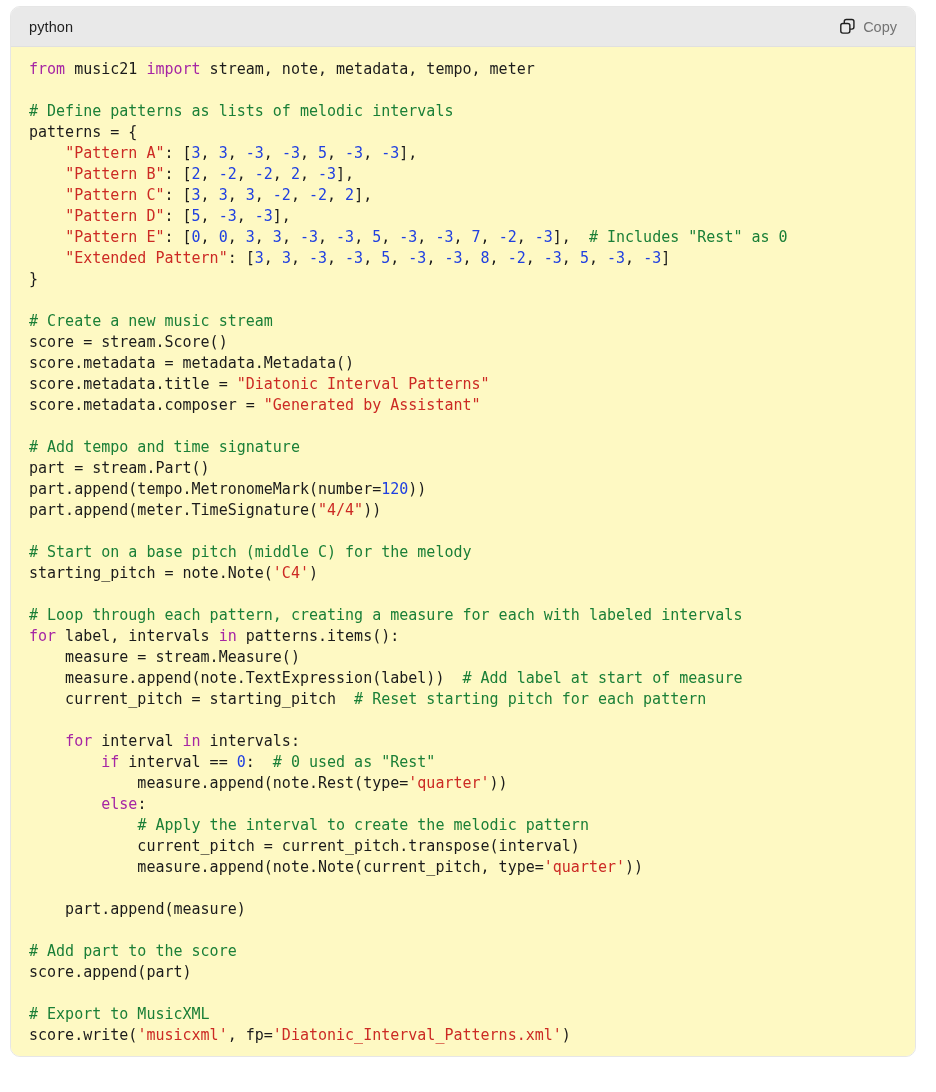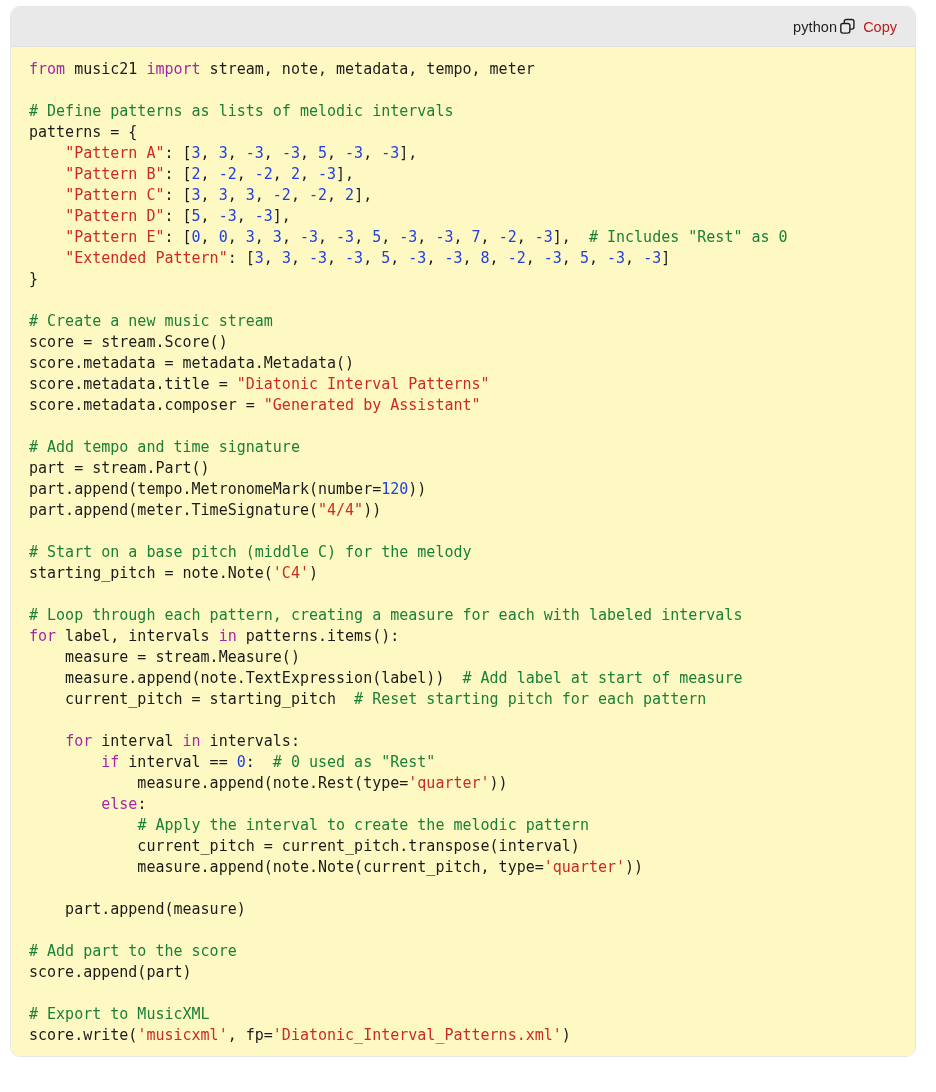--- a/index.html
+++ b/index.html
@@ -17,36 +17,37 @@
     background: #f9f9f9;
     border: 1px solid #e6e6e6;
     border-radius: 10px;
     overflow: hidden;
   }
   #code-header {
     height: 40px;
     background: #e9e9e9;
     display: flex;
     align-items: center;
-    justify-content: flex-end;
+    justify-content: space-between;
     padding: 0 16px 0 18px;
     border-bottom: 1px solid #e0e0e0;
+    gap: 31px;
   }
   #lang-label {
     font-family: "Liberation Sans", sans-serif;
     font-size: 14.5px;
     color: #1f1f1f;
     letter-spacing: .1px;
   }
   #copy-button {
     display: flex;
     align-items: center;
     gap: 7px;
     cursor: pointer;
-    color: #b91c1c;
+    color: #737373;
     font-size: 14.5px;
     background: transparent;
     border: none;
     padding: 2px 2px;
     font-family: "Liberation Sans", sans-serif;
   }
   #copy-button svg { display: block; }
   #code-scroll {
     background: #fef9c3;
     overflow-x: scroll;

